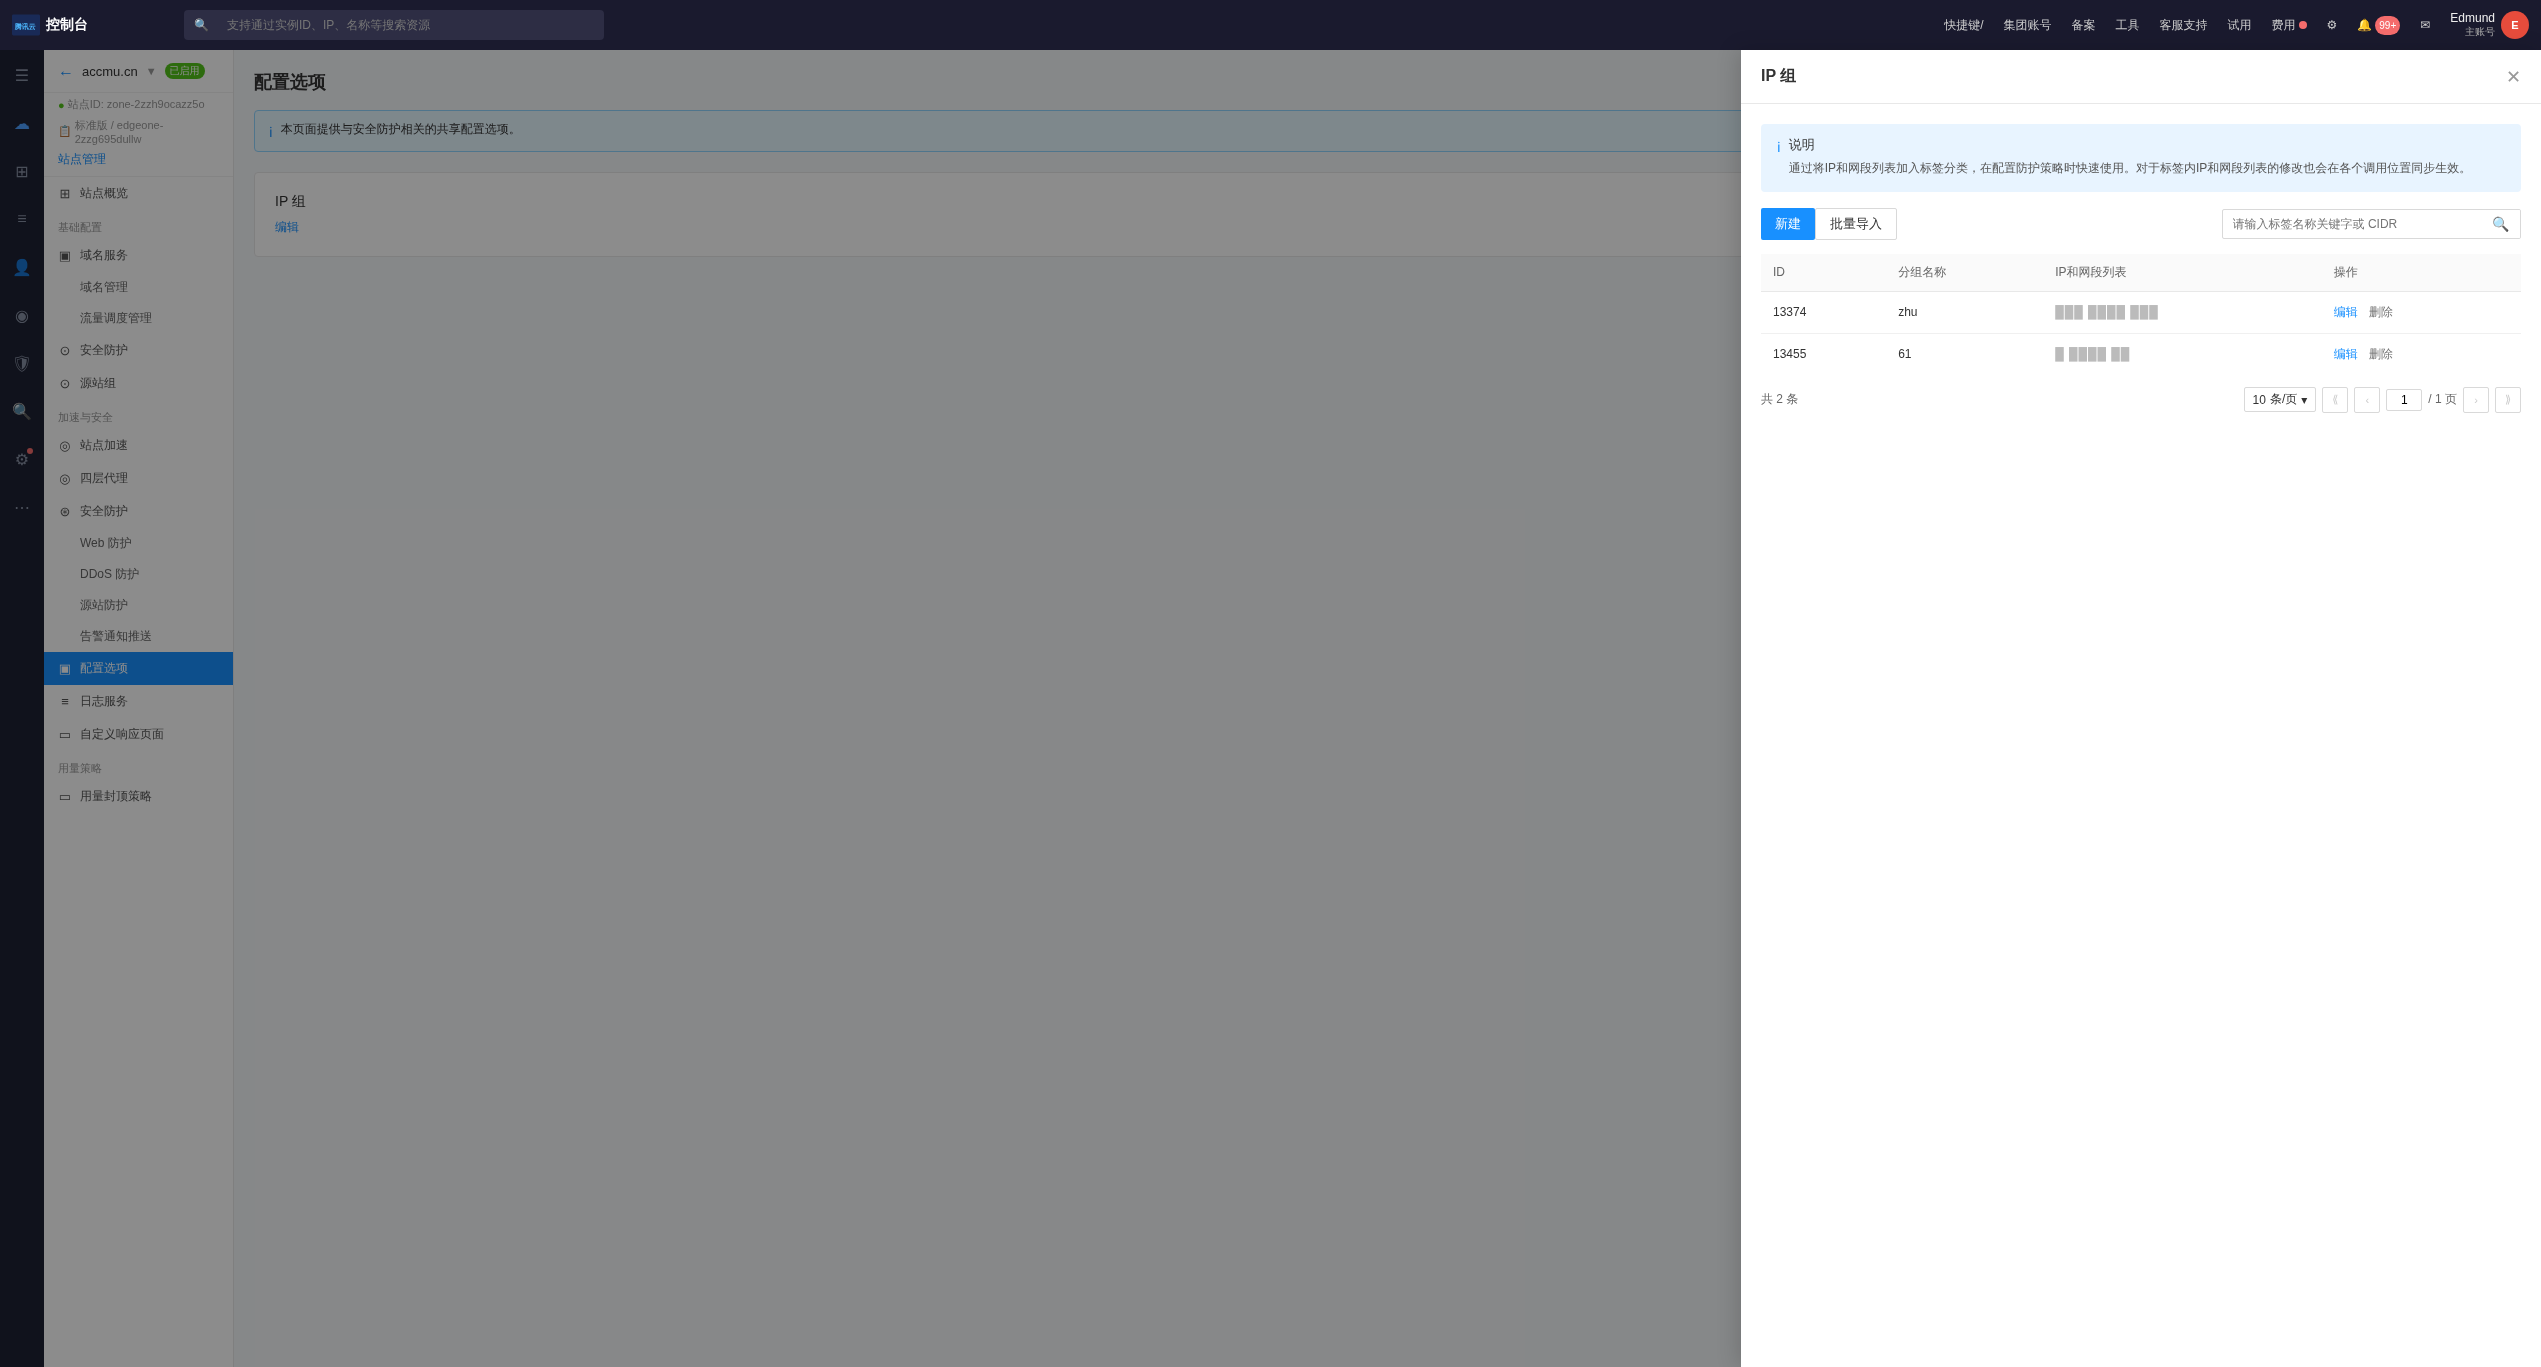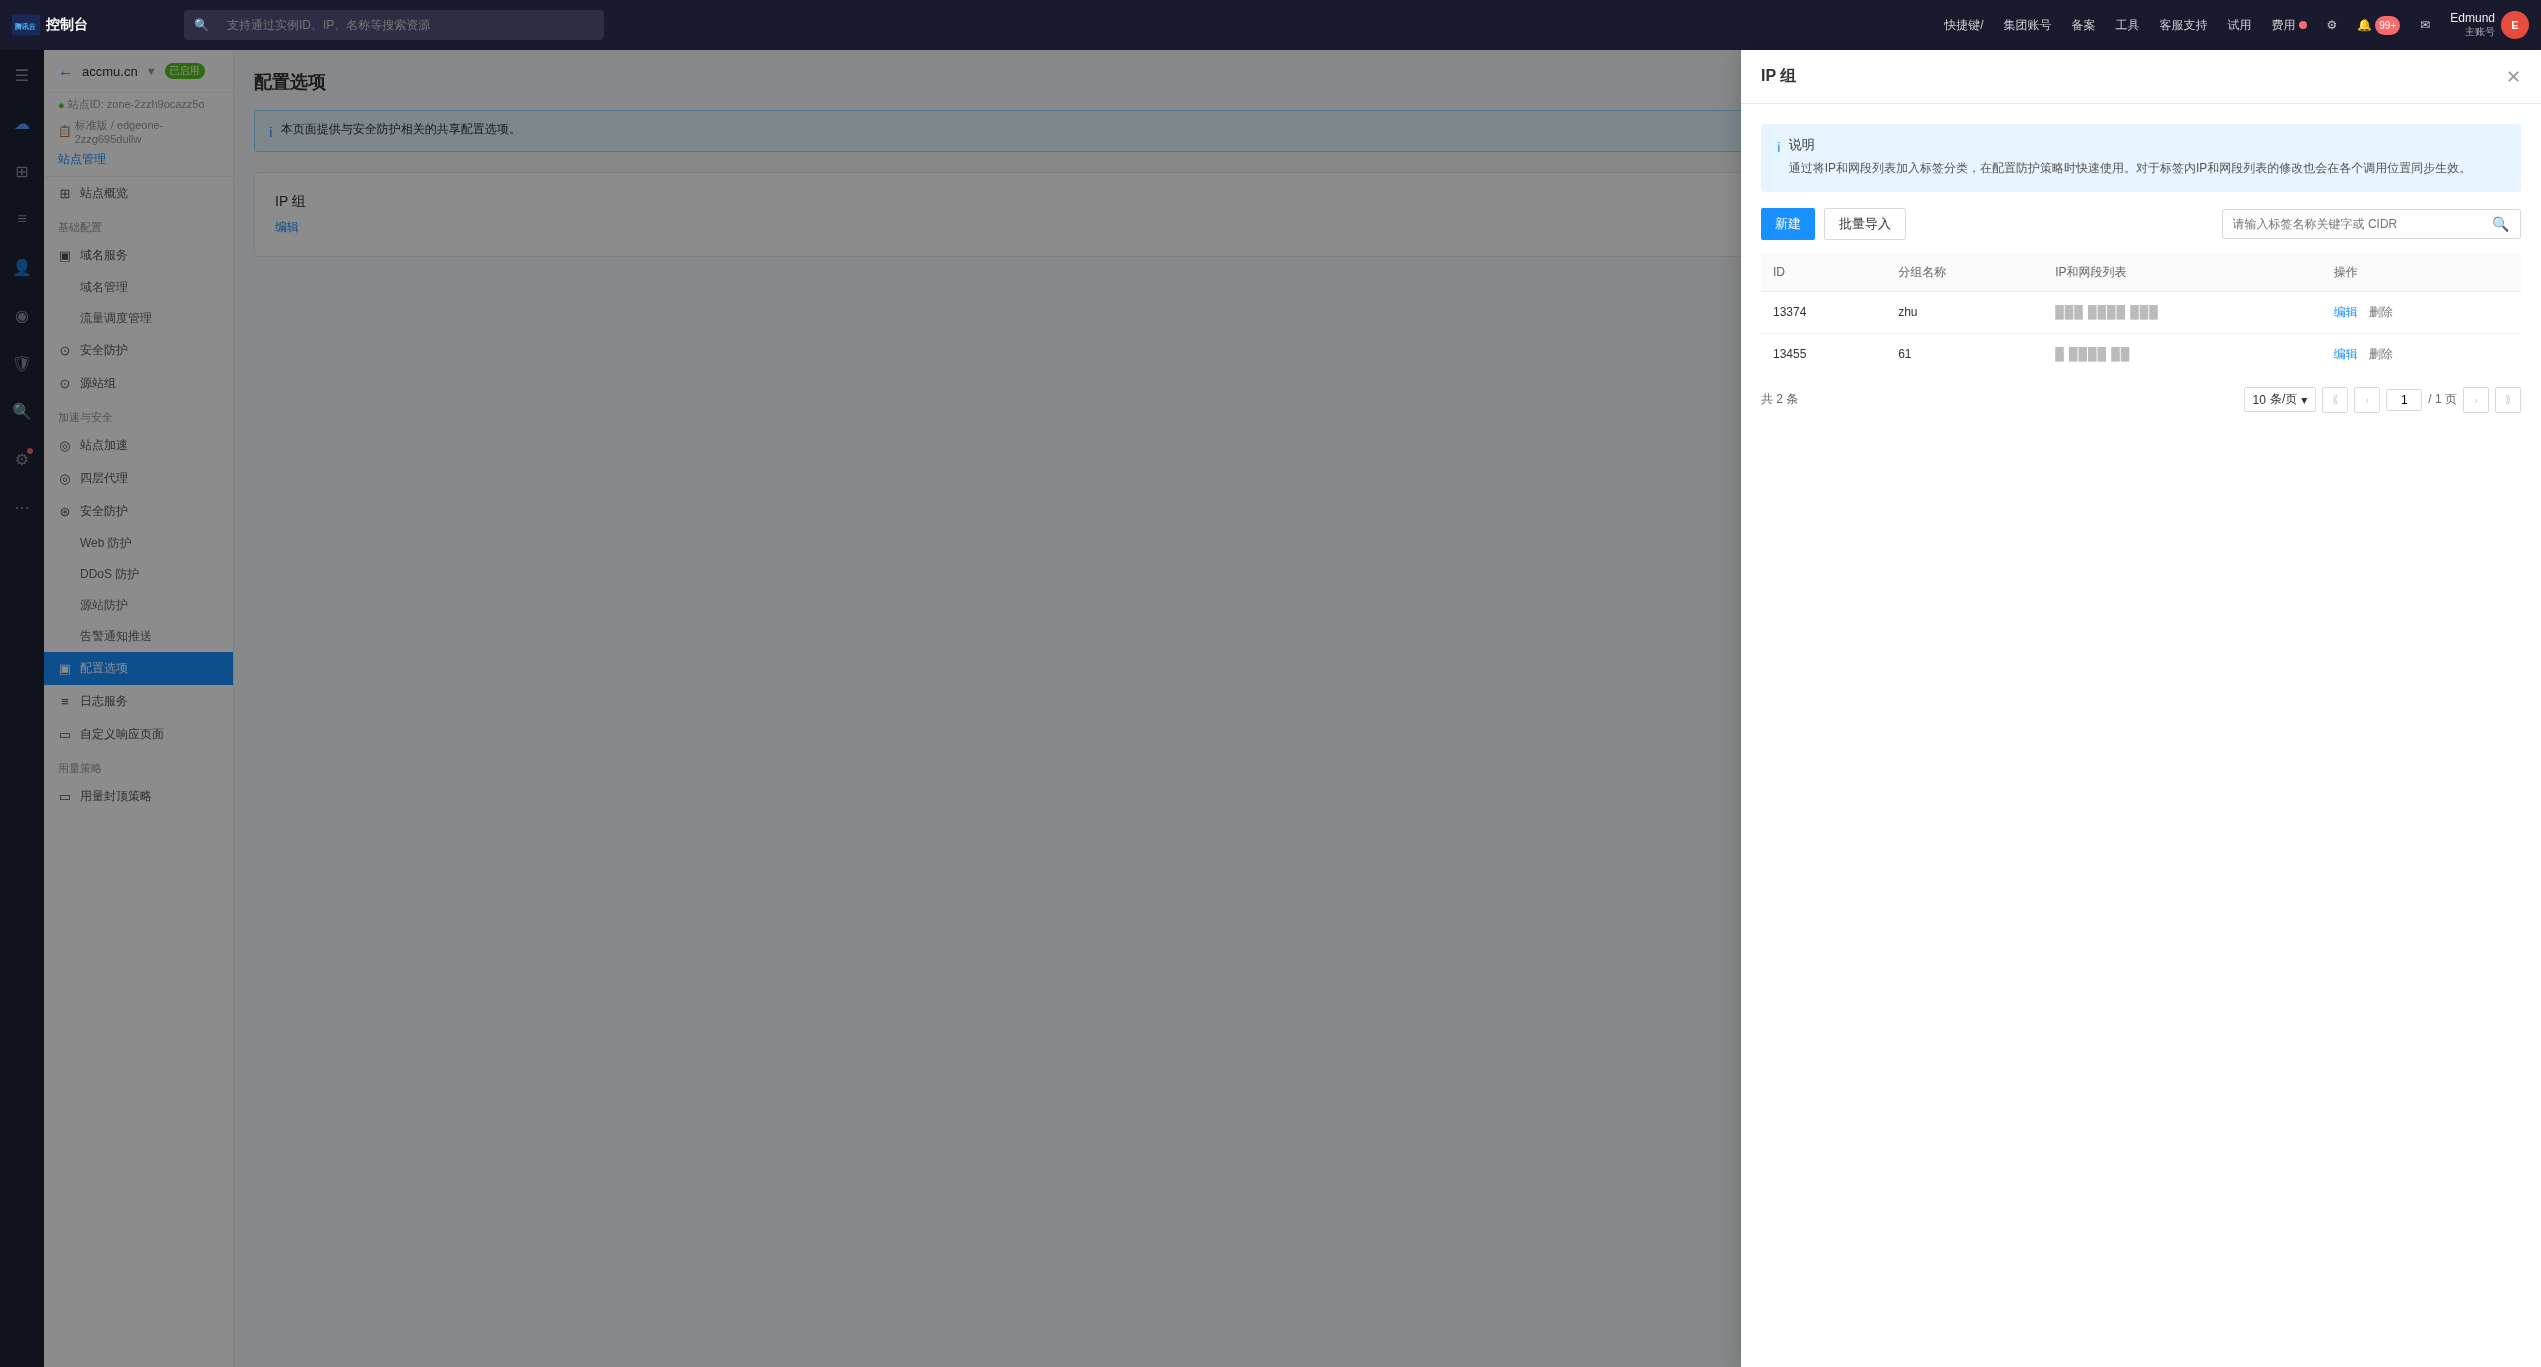--- a/index.html
+++ b/index.html
@@ -90,21 +90,21 @@
       display: flex; align-items: flex-start; gap: 8px; margin-bottom: 16px;
     }
     .info-box-icon { color: #1890ff; font-size: 14px; margin-top: 1px; flex-shrink: 0; }
     .info-box-content { font-size: 12px; color: #555; line-height: 1.8; }
     .info-box-title { font-size: 13px; font-weight: 500; color: #333; margin-bottom: 4px; }
 
     .modal-toolbar {
       display: flex; align-items: center; justify-content: space-between;
       margin-bottom: 14px;
     }
-    .toolbar-left { display: flex; gap: 9px; }
+    .toolbar-left { display: flex; gap: 0; }
     .btn-primary {
       background: #1890ff; color: #fff; border: none; border-radius: 2px;
       padding: 6px 14px; cursor: pointer; font-size: 13px;
     }
     .btn-default {
       background: #fff; color: #333; border: 1px solid #d9d9d9; border-radius: 2px;
       padding: 6px 14px; cursor: pointer; font-size: 13px;
     }
 
     .search-input-wrapper {

